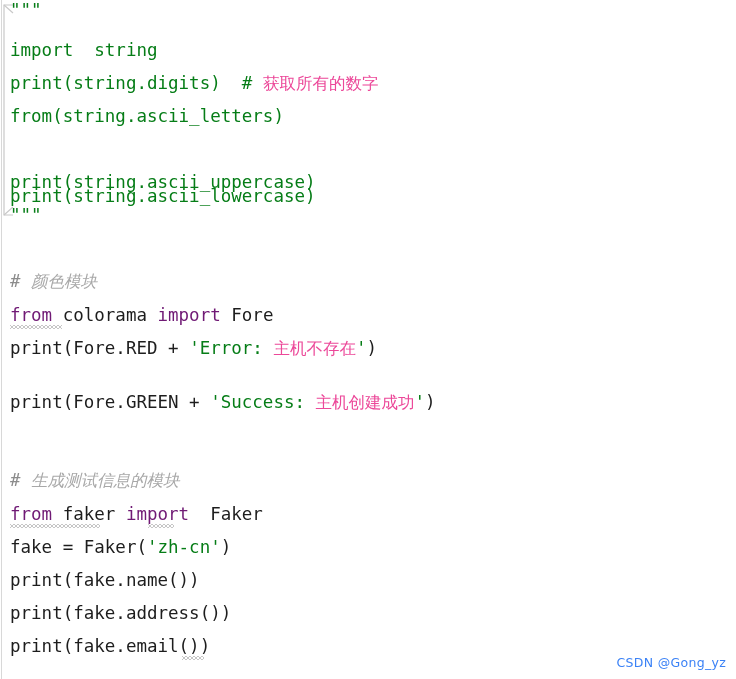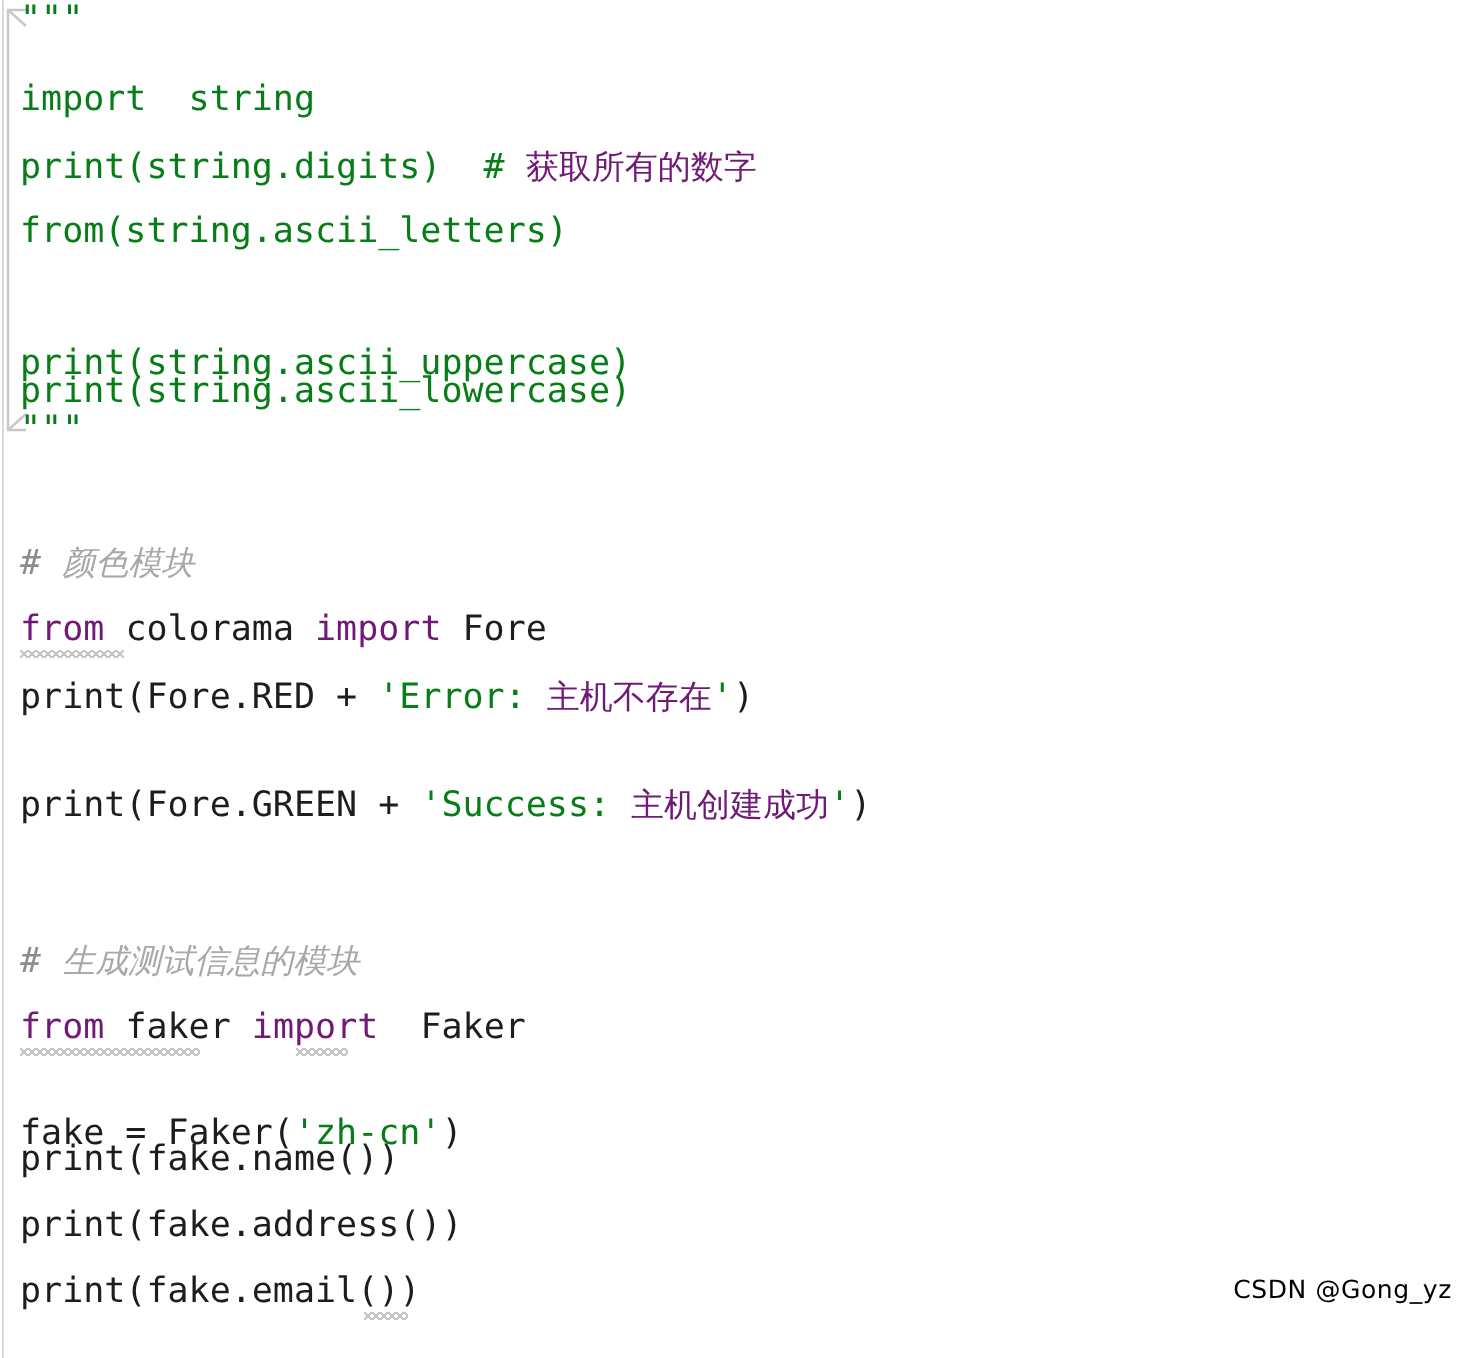--- a/index.html
+++ b/index.html
@@ -54,21 +54,21 @@
     height: 33px;
     line-height: 33px;
     white-space: pre;
     font-size: 17.5px;
     letter-spacing: 0px;
     color: #1d1d1d;
   }
 
   
   .str      { color: #067d17; }
-  .str-cjk  { color: #701a75; font-family: "DejaVu Sans", "Liberation Sans", sans-serif; font-size: 16.5px; }
+  .str-cjk  { color: #ec4899; font-family: "DejaVu Sans", "Liberation Sans", sans-serif; font-size: 16.5px; }
   .kw       { color: #701a75; }
   .plain    { color: #1d1d1d; }
   .comment      { color: #8c8c8c; font-style: italic; }
   .comment-cjk  { color: #a8a8a8; font-style: italic;
                   font-family: "DejaVu Serif", "Liberation Serif", serif; font-size: 16.5px; }
 
   
   .squiggle {
     position: absolute;
     height: 4px;
@@ -76,24 +76,24 @@
       linear-gradient(45deg, transparent 40%, #bdbdbd 40%, #bdbdbd 60%, transparent 60%),
       linear-gradient(-45deg, transparent 40%, #bdbdbd 40%, #bdbdbd 60%, transparent 60%);
     background-size: 4px 4px;
     background-repeat: repeat-x;
     opacity: .85;
   }
 
   .watermark {
     position: absolute;
     right: 10px;
-    bottom: 27px;
+    bottom: 9px;
     font-family: "DejaVu Sans", "Liberation Sans", sans-serif;
     font-size: 12.5px;
-    color: #000000;
+    color: #3b82f6;
     letter-spacing: .3px;
     white-space: pre;
     text-align: center;
   }
 </style>
 </head>
 <body>
 
 <div id="editor">
 
@@ -115,21 +115,21 @@
       <div class="line" style="top: 199px;"><span class="str">"""</span></div>
       <div class="line" style="top: 232px;"></div>
       <div class="line" style="top: 265px;"><span class="comment"># </span><span class="comment-cjk">颜色模块</span></div>
       <div class="line" style="top: 299px;"><span class="kw">from</span><span class="plain"> colorama </span><span class="kw">import</span><span class="plain"> Fore</span></div>
       <div class="line" style="top: 332px;"><span class="plain">print(Fore.RED + </span><span class="str">'Error: </span><span class="str-cjk">主机不存在</span><span class="str">'</span><span class="plain">)</span></div>
       <div class="line" style="top: 386px;"><span class="plain">print(Fore.GREEN + </span><span class="str">'Success: </span><span class="str-cjk">主机创建成功</span><span class="str">'</span><span class="plain">)</span></div>
       <div class="line" style="top: 398px;"></div>
       <div class="line" style="top: 431px;"></div>
       <div class="line" style="top: 464px;"><span class="comment"># </span><span class="comment-cjk">生成测试信息的模块</span></div>
       <div class="line" style="top: 498px;"><span class="kw">from</span><span class="plain"> faker </span><span class="kw">import</span><span class="plain">  Faker</span></div>
-      <div class="line" style="top: 531px; margin-top: 20px;"><span class="plain">fake = Faker(</span><span class="str">'zh-cn'</span><span class="plain">)</span></div>
+      <div class="line" style="top: 531px;"><span class="plain">fake = Faker(</span><span class="str">'zh-cn'</span><span class="plain">)</span></div>
       <div class="line" style="top: 564px;"><span class="plain">print(fake.name())</span></div>
       <div class="line" style="top: 597px;"><span class="plain">print(fake.address())</span></div>
       <div class="line" style="top: 630px;"><span class="plain">print(fake.email())</span></div>
     </div>
 
   <div class="watermark">CSDN @Gong_yz</div>
 
 <div class="squiggle" style="left: 10px; top: 325px; width: 52px;"></div>
     <div class="squiggle" style="left: 10px; top: 524px; width: 90px;"></div>
     <div class="squiggle" style="left: 148px; top: 524px; width: 26px;"></div>

